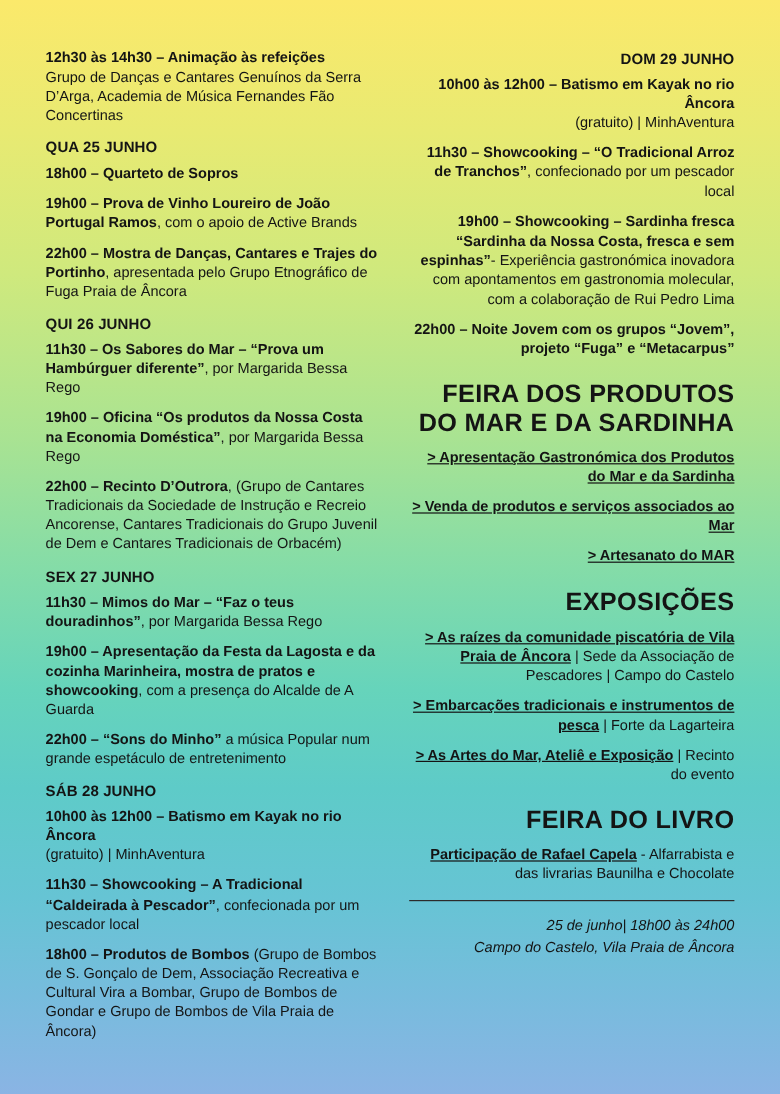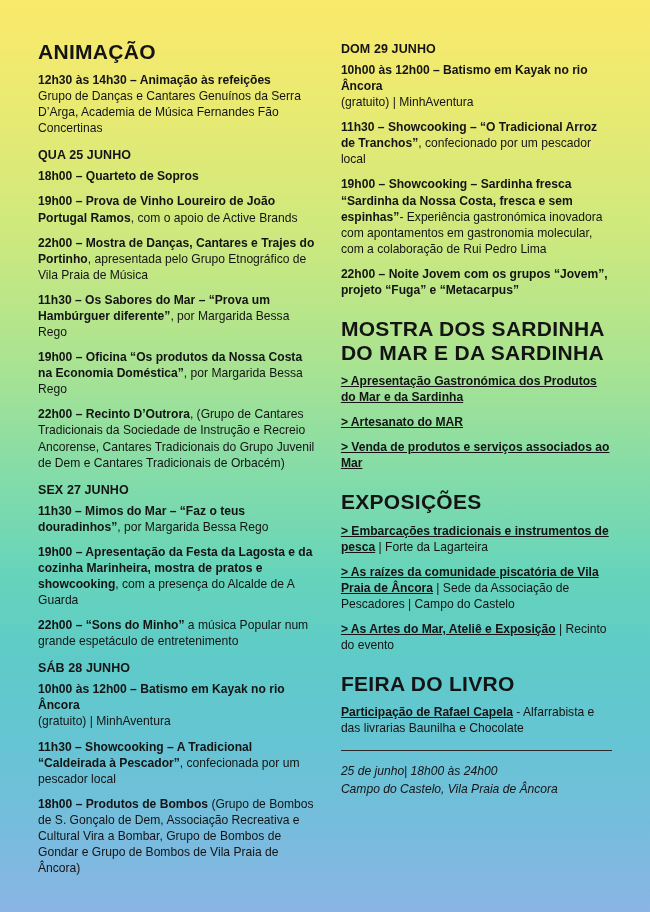--- a/index.html
+++ b/index.html
@@ -34,20 +34,21 @@
   .columns {
     display: flex;
     gap: 26px;
     align-items: flex-start;
   }
   .col {
     width: 288px;
   }
   .col-right {
     width: 282px;
+    text-align: right;
   }
   h1.section-title {
     font-size: 21px;
     font-weight: bold;
     letter-spacing: 0.3px;
     margin: 0 0 9px 0;
     line-height: 1.1;
   }
   h1.section-title.tight {
     line-height: 1.12;
@@ -85,38 +86,38 @@
     font-style: italic;
   }
 </style>
 </head>
 <body>
 
 <div class="page">
   <div class="columns">
 
     <div class="col">
-      <h1 class="section-title">ANIMAÇÃO</h1>
 
       <p class="entry">
         <b>12h30 às 14h30 – Animação às refeições</b><br>
         <span>Grupo de Danças e Cantares Genuínos da Serra D’Arga, Academia de Música Fernandes Fão Concertinas</span>
       </p>
 
       <div class="daylabel">QUA 25 JUNHO</div>
       <p class="entry">
         <b>18h00 – Quarteto de Sopros</b><br>
       </p>
       <p class="entry">
         <b>19h00 – Prova de Vinho Loureiro de João Portugal Ramos</b><span>, com o apoio de Active Brands</span>
       </p>
       <p class="entry">
-        <b>22h00 – Mostra de Danças, Cantares e Trajes do Portinho</b><span>, apresentada pelo Grupo Etnográfico de Vila Praia de Música</span>
-      </p>
-
+        <b>22h00 – Mostra de Danças, Cantares e Trajes do Portinho</b><span>, apresentada pelo Grupo Etnográfico de Fuga Praia de Âncora</span>
+      </p>
+
+      <div class="daylabel">QUI 26 JUNHO</div>
       <p class="entry">
         <b>11h30 – Os Sabores do Mar – “Prova um Hambúrguer diferente”</b><span>, por Margarida Bessa Rego</span>
       </p>
       <p class="entry">
         <b>19h00 – Oficina “Os produtos da Nossa Costa na Economia Doméstica”</b><span>, por Margarida Bessa Rego</span>
       </p>
       <p class="entry">
         <b>22h00 – Recinto D’Outrora</b><span>, (Grupo de Cantares Tradicionais da Sociedade de Instrução e Recreio Ancorense, Cantares Tradicionais do Grupo Juvenil de Dem e Cantares Tradicionais de Orbacém)</span>
       </p>
 
@@ -157,41 +158,41 @@
       <p class="entry">
         <b>19h00 – Showcooking – Sardinha fresca “Sardinha da Nossa Costa, fresca e sem espinhas”</b><span>- Experiência gastronómica inovadora com apontamentos em gastronomia molecular, com a colaboração de Rui Pedro Lima</span>
       </p>
       <p class="entry">
         <b>22h00 – Noite Jovem com os grupos “Jovem”, projeto “Fuga” e “Metacarpus”</b><span></span>
       </p>
 
       <div class="spacer-md"></div>
 
       <h1 class="section-title tight">
-        <span>MOSTRA DOS SARDINHA</span><br>
+        <span>FEIRA DOS PRODUTOS</span><br>
         <span>DO MAR E DA SARDINHA</span>
       </h1>
       <p class="bullet">
         <b>&gt; Apresentação Gastronómica dos Produtos do Mar e da Sardinha</b><span></span>
       </p>
       <p class="bullet">
+        <b>&gt; Venda de produtos e serviços associados ao Mar</b><span></span>
+      </p>
+      <p class="bullet">
         <b>&gt; Artesanato do MAR</b><span></span>
       </p>
-      <p class="bullet">
-        <b>&gt; Venda de produtos e serviços associados ao Mar</b><span></span>
-      </p>
 
       <div class="spacer-md"></div>
 
       <h1 class="section-title">EXPOSIÇÕES</h1>
       <p class="bullet">
+        <b>&gt; As raízes da comunidade piscatória de Vila Praia de Âncora</b><span> | Sede da Associação de Pescadores | Campo do Castelo</span>
+      </p>
+      <p class="bullet">
         <b>&gt; Embarcações tradicionais e instrumentos de pesca</b><span> | Forte da Lagarteira</span>
-      </p>
-      <p class="bullet">
-        <b>&gt; As raízes da comunidade piscatória de Vila Praia de Âncora</b><span> | Sede da Associação de Pescadores | Campo do Castelo</span>
       </p>
       <p class="bullet">
         <b>&gt; As Artes do Mar, Ateliê e Exposição</b><span> | Recinto do evento</span>
       </p>
 
       <div class="spacer-md"></div>
 
       <h1 class="section-title">FEIRA DO LIVRO</h1>
       <p class="bullet">
         <b>Participação de Rafael Capela</b><span> - Alfarrabista e das livrarias Baunilha e Chocolate</span>

